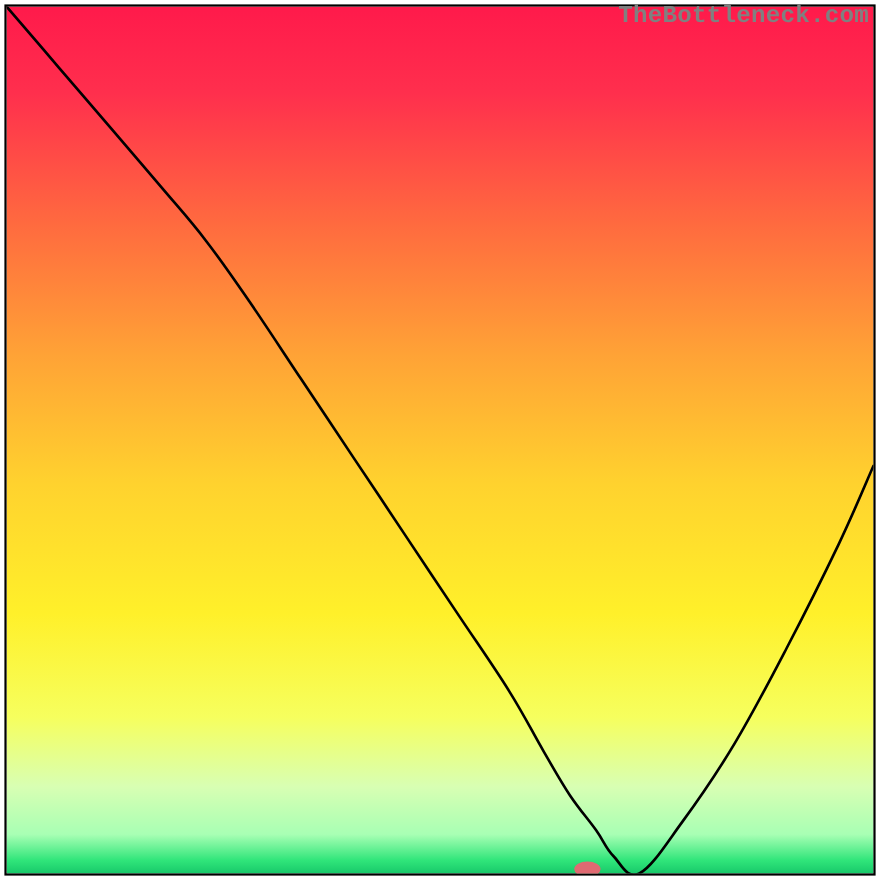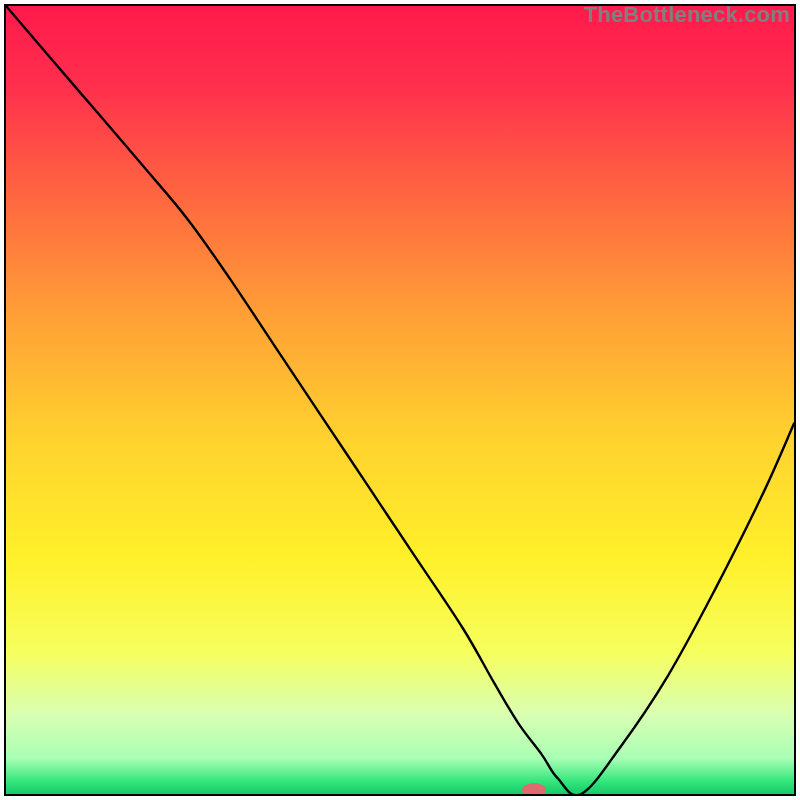--- a/index.html
+++ b/index.html
@@ -7,20 +7,21 @@
     padding: 0;
     width: 800px;
     height: 800px;
     background: #ffffff;
     font-family: Arial, Helvetica, sans-serif;
   }
   .stage {
     position: relative;
     width: 800px;
     height: 800px;
+    font-family: Liberation Mono, monospace;
   }
   .watermark {
     position: absolute;
     top: 2px;
     right: 10px;
     font-size: 22px;
     font-weight: 600;
     color: #808080;
     letter-spacing: 0.2px;
   }

